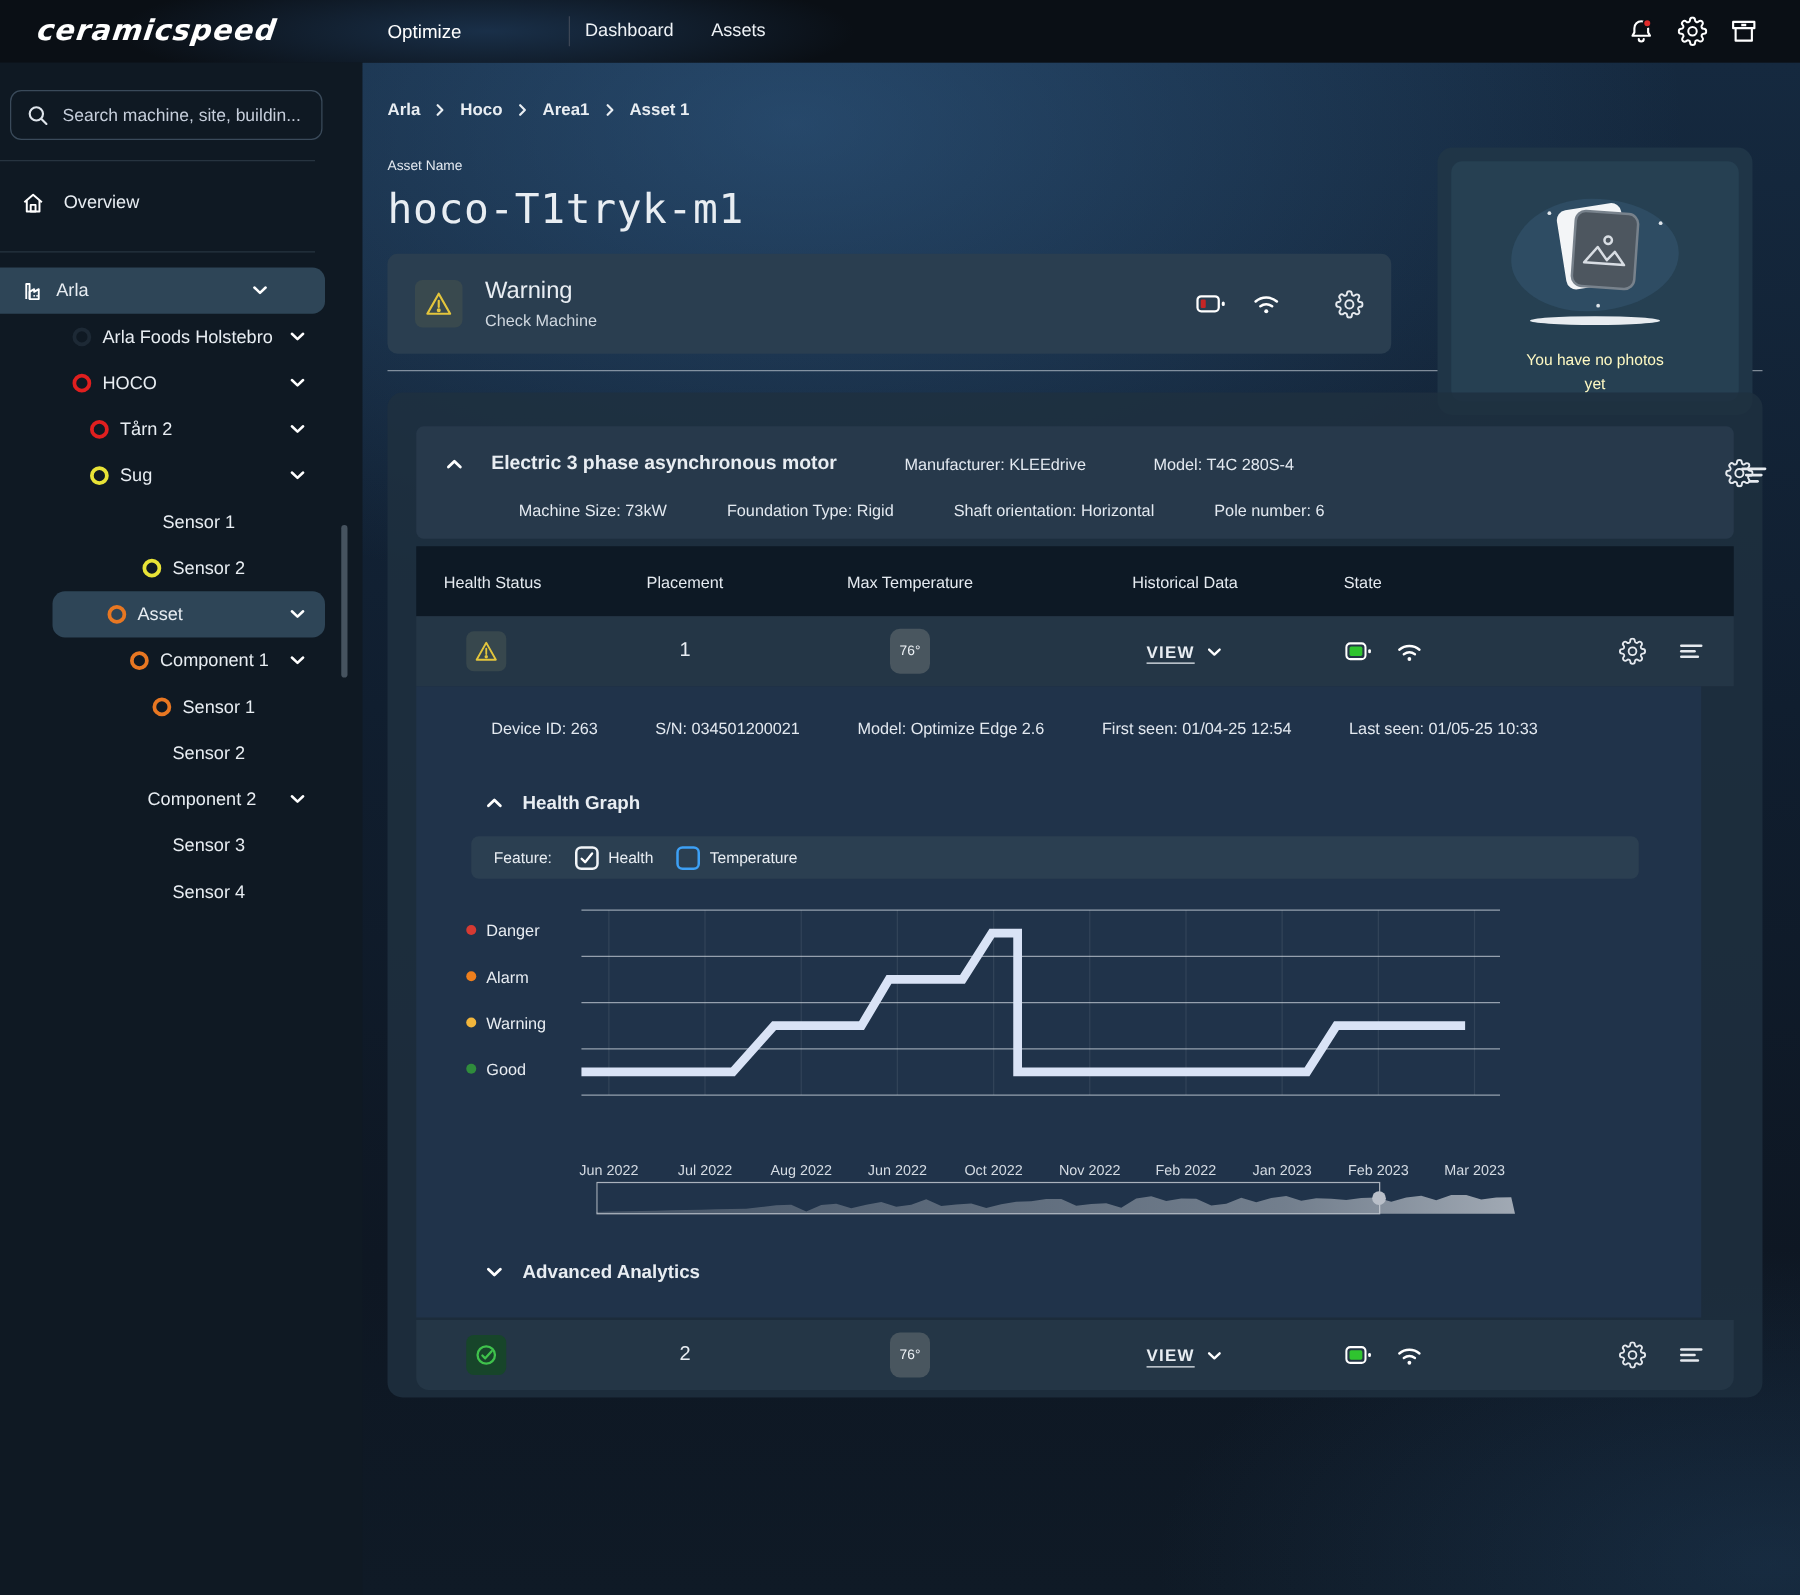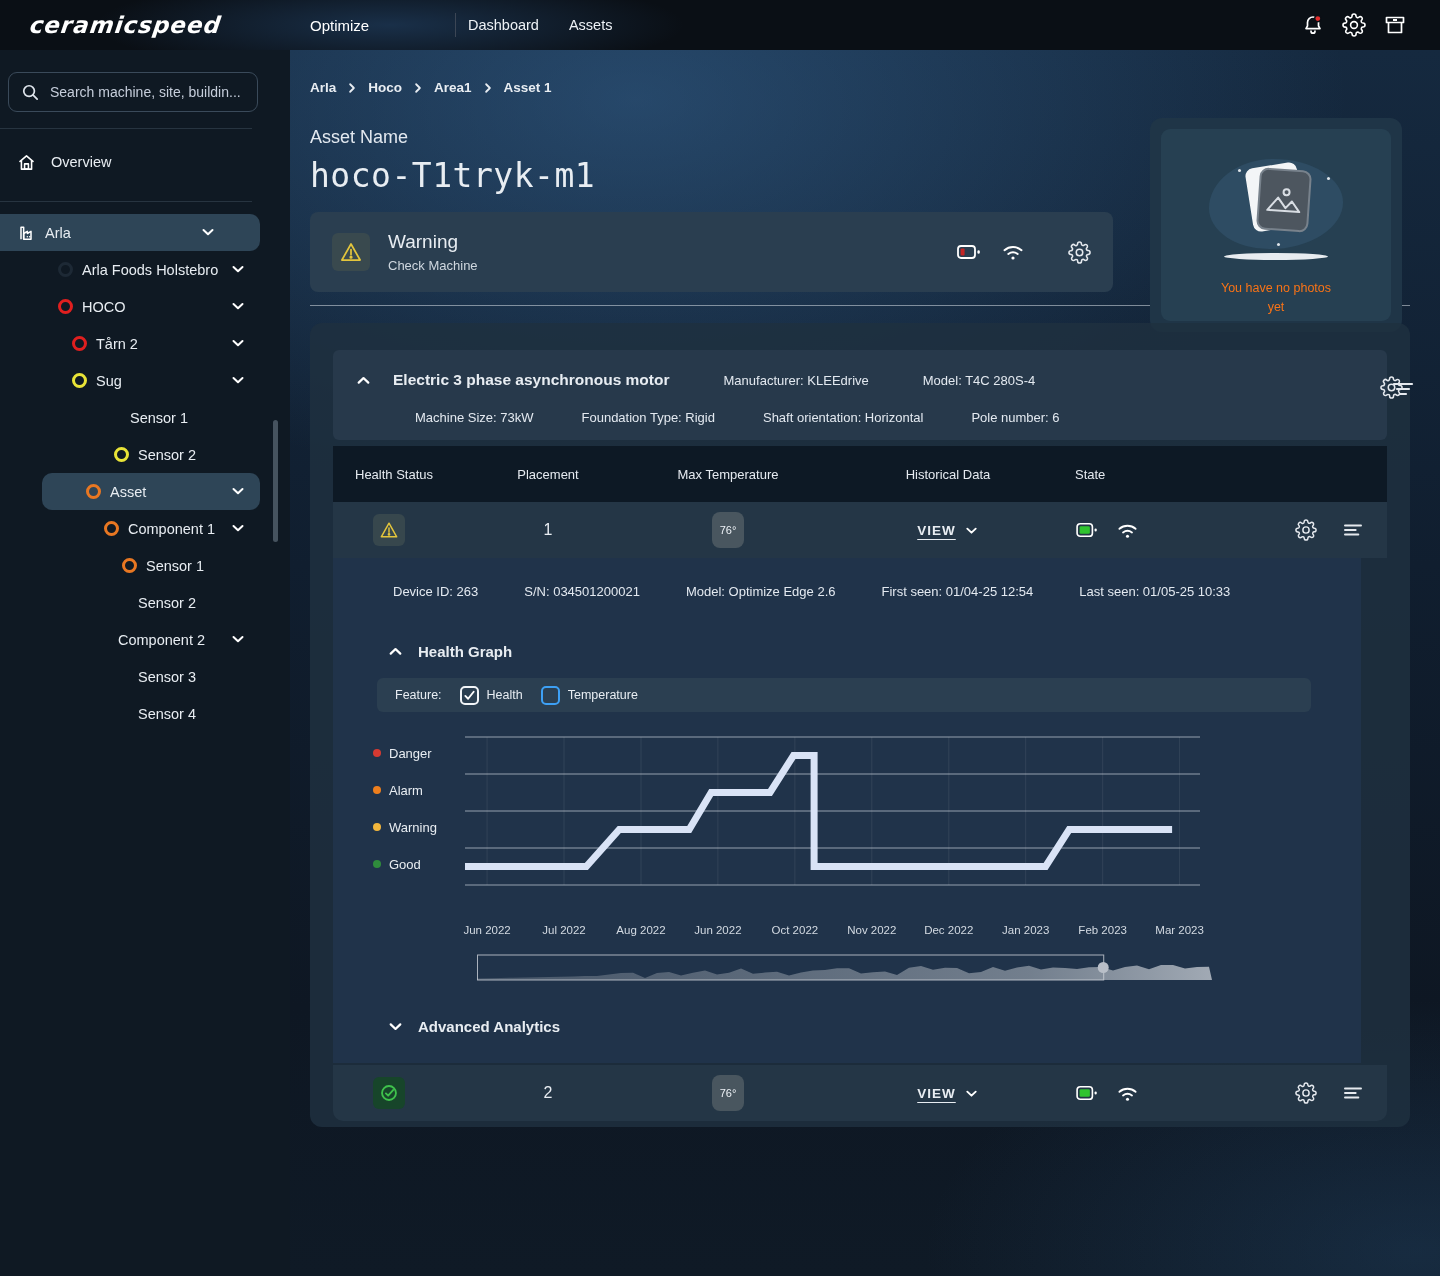--- a/index.html
+++ b/index.html
@@ -51,41 +51,41 @@
 
   
   .main { flex:1; position:relative; overflow:hidden;
     background:
       radial-gradient(1150px 640px at 30% 4%, rgba(63,116,168,0.42), rgba(63,116,168,0) 62%),
       radial-gradient(820px 420px at 98% 98%, rgba(42,84,126,0.30), rgba(42,84,126,0) 60%),
       linear-gradient(180deg, #15293f 0%, #101e2f 42%, #0e1723 78%, #0f1a26 100%);
     padding:0 0 0 20px; }
   .breadcrumb { display:flex; align-items:center; gap:10px; padding-top:30px; font-size:13.5px; font-weight:bold; }
   .crumb { cursor:pointer; }
-  .asset-label { margin-top:32px; font-size:18px; color:#e3e9f0; }
+  .asset-label { margin-top:32px; font-size:11px; color:#e3e9f0; }
   .asset-title { margin-top:8px; font-family:"DejaVu Sans Mono", monospace; font-size:33px; font-weight:400; letter-spacing:0.5px; }
 
   .warn-card { margin-top:17px; width:803px; height:80px; background:#2a3e50; border-radius:8px;
     display:flex; align-items:center; padding:0 22px; }
   .warn-iconbox { width:38px; height:38px; border-radius:6px; background:#39494e; display:flex; align-items:center; justify-content:center; }
   .warn-texts { margin-left:18px; }
   .warn-title { font-size:19px; font-weight:400; }
   .warn-sub { font-size:13px; color:#cfd7df; margin-top:5px; }
   .warn-icons { margin-left:auto; display:flex; align-items:center; gap:18px; }
   .warn-gear { margin-left:24px; }
 
   .photo-card { position:absolute; top:68px; right:38px; width:252px; height:214px; background:#1f3547; border-radius:12px; padding:11px; }
   .photo-inner { width:100%; height:100%; background:#264052; border-radius:9px; position:relative; overflow:hidden; }
   .ph-blob { position:absolute; left:48px; top:30px; width:134px; height:90px; background:#2e4c63; border-radius:48% 52% 55% 45% / 55% 48% 52% 45%; }
   .ph-back { position:absolute; left:88px; top:36px; width:52px; height:64px; background:#f3f5f7; border-radius:8px; transform:rotate(-9deg); }
   .ph-front { position:absolute; left:97px; top:40px; width:52px; height:62px; background:#4d565f; border:2px solid #78828c; border-radius:9px;
     transform:rotate(4deg); display:flex; align-items:center; justify-content:center; }
   .ph-shadow { position:absolute; left:63px; top:124px; width:104px; height:7px; background:#e8ecf0; border-radius:50%; }
   .ph-dot { position:absolute; width:3px; height:3px; border-radius:50%; background:#dfe5ea; }
-  .ph-text { position:absolute; left:0; right:0; top:150px; text-align:center; font-size:12.5px; color:#f97316; line-height:1.5; white-space:pre-line; }
+  .ph-text { position:absolute; left:0; right:0; top:150px; text-align:center; font-size:12.5px; color:#fef9c3; line-height:1.5; white-space:pre-line; }
 
   .section-title { margin-top:50px; font-size:14px; font-weight:bold; }
   .section-divider { margin-top:13px; margin-right:30px; border-top:1px solid rgba(215,222,230,0.55); }
 
   .outer-card { margin-top:17px; margin-right:30px; width:1100px; background:rgba(31,48,64,0.85); border-radius:12px;
     padding:27px 23px 6px 23px; position:relative; }
 
   .comp-header { background:#27394b; border-radius:6px; height:90px; padding:14px 20px 0 22px; position:relative; }
   .comp-row1 { display:flex; align-items:center; gap:54px; height:32px; }
   .comp-title { font-size:15.5px; font-weight:bold; margin-left:38px; }
@@ -123,21 +123,21 @@
   .cbox { width:19px; height:19px; border-radius:5px; display:flex; align-items:center; justify-content:center; }
   .cbox.on { border:2px solid #f2f5f8; }
   .cbox.off { border:2px solid #3da0f5; }
 
   .chart-wrap { position:relative; height:252px; margin-top:20px; }
   .ycats { position:absolute; left:40px; top:0; width:92px; height:160px; }
   .ycat { position:absolute; display:flex; align-items:center; gap:8px; font-size:13px; color:#e8edf2; }
   .ycat .dot { width:8px; height:8px; border-radius:50%; }
   .plot { position:absolute; left:132px; top:0; }
   .xticks { position:absolute; left:132px; top:192px; width:735px; height:16px; }
-  .xtick { position:absolute; width:70px; text-align:center; font-size:11.5px; color:#d3dae2; }
+  .xtick { position:absolute; width:70px; text-align:center; font-size:11.5px; color:#d3dae2;margin-top:16px; }
   .minimap { position:absolute; left:144px; top:222px; }
 
   .adv-header { display:flex; align-items:center; gap:14px; margin:34px 0 0 54px; font-size:15px; font-weight:bold; cursor:pointer; }
 
   svg.ic { display:block; }
 </style>
 </head>
 <body>
 
 <div class="app">
@@ -572,21 +572,21 @@
                 <line x1="0" y1="153" x2="735" y2="153" stroke="rgba(212,220,228,0.65)" stroke-width="1"></line>
                 <polyline points="0.0,134.5 121.3,134.5 154.3,97.5 224.2,97.5 246.2,60.5 305.0,60.5 328.5,23.5 349.1,23.5 349.1,134.5 580.6,134.5 604.2,97.5 707.1,97.5" fill="none" stroke="#d9e3f6" stroke-width="7" stroke-linejoin="miter"></polyline>
               </svg>
             <div class="xticks" id="xticks">
                 <div class="xtick" style="left: -12.95px;">Jun 2022</div>
                 <div class="xtick" style="left: 64.0045px;">Jul 2022</div>
                 <div class="xtick" style="left: 140.959px;">Aug 2022</div>
                 <div class="xtick" style="left: 217.913px;">Jun 2022</div>
                 <div class="xtick" style="left: 294.868px;">Oct 2022</div>
                 <div class="xtick" style="left: 371.822px;">Nov 2022</div>
-                <div class="xtick" style="left: 448.777px;">Dec 2022</div>
+                <div class="xtick" style="left: 448.777px;">Feb 2022</div>
                 <div class="xtick" style="left: 525.731px;">Jan 2023</div>
                 <div class="xtick" style="left: 602.686px;">Feb 2023</div>
                 <div class="xtick" style="left: 679.64px;">Mar 2023</div>
               </div>
             <svg class="minimap" id="minimap" width="735" height="28">
                 <defs>
                   <linearGradient id="mmg" x1="0" y1="0" x2="1" y2="0">
                     <stop offset="0" stop-color="rgba(128,138,150,0.40)"></stop>
                     <stop offset="0.75" stop-color="rgba(142,152,164,0.75)"></stop>
                     <stop offset="1" stop-color="rgba(168,176,186,0.95)"></stop>

